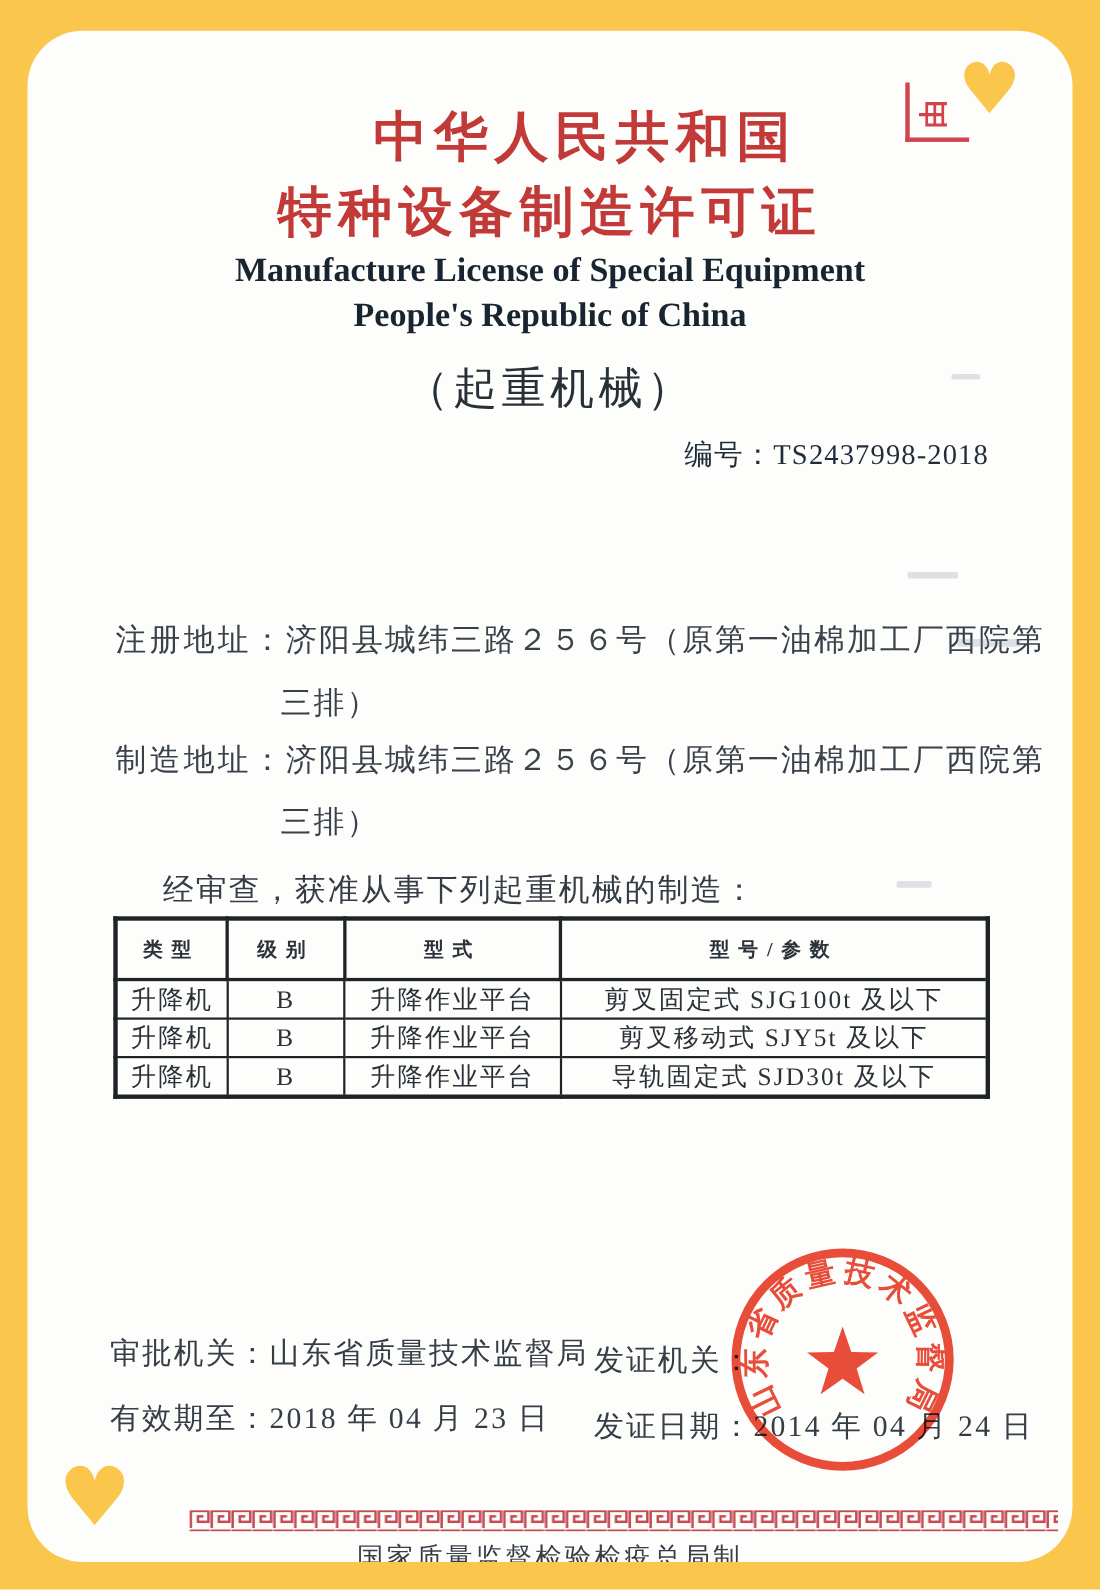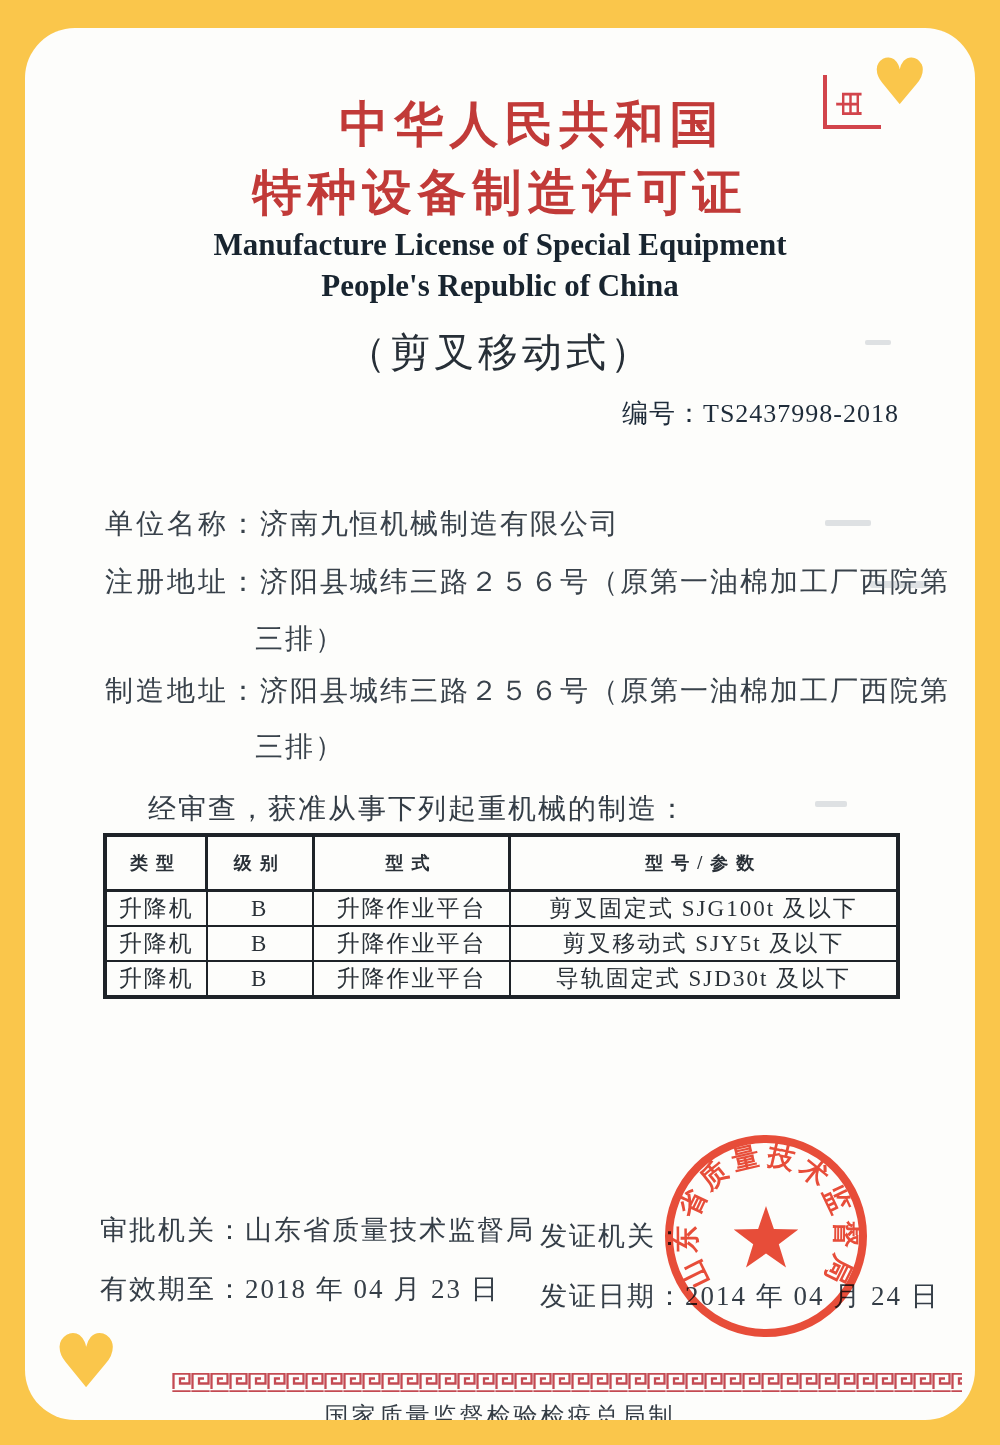--- a/index.html
+++ b/index.html
@@ -70,29 +70,26 @@
 </style>
 </head>
 <body>
 
 <div class="paper">
 
   <div class="abs centered title-cn" style="top:64px;margin-left:32px;">中华人民共和国</div>
   <div class="abs centered title-cn" style="top:132px;">特种设备制造许可证</div>
   <div class="abs centered title-en" style="top:240px;">People's Republic of China</div>
   <div class="abs centered title-en" style="top:199px;">Manufacture License of Special Equipment</div>
-  <div class="abs centered category" style="top:297px;">（剪叉移动式）</div>
+  <div class="abs centered category" style="top:297px;">（起重机械）</div>
 
   <div class="abs license-no" style="left:597px;top:368px;">
     <span>编号：</span><span>TS2437998-2018</span>
   </div>
 
-  <div class="abs field" style="left:80px;top:477px;">
-    <span class="lbl">单位名称：</span><span>济南九恒机械制造有限公司</span>
-  </div>
 
   <div class="abs field" style="left:80px;top:535px;">
     <span class="lbl">注册地址：</span><span>济阳县城纬三路２５６号（原第一油棉加工厂西院第</span>
   </div>
   <div class="abs field" style="left:230px;top:592px;">
     <span>三排）</span>
   </div>
 
   <div class="abs field" style="left:80px;top:644px;">
     <span class="lbl">制造地址：</span><span>济阳县城纬三路２５６号（原第一油棉加工厂西院第</span>

